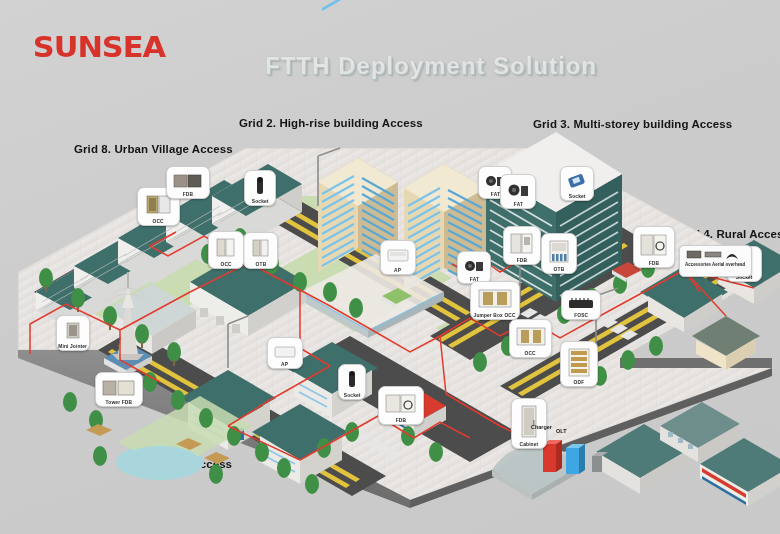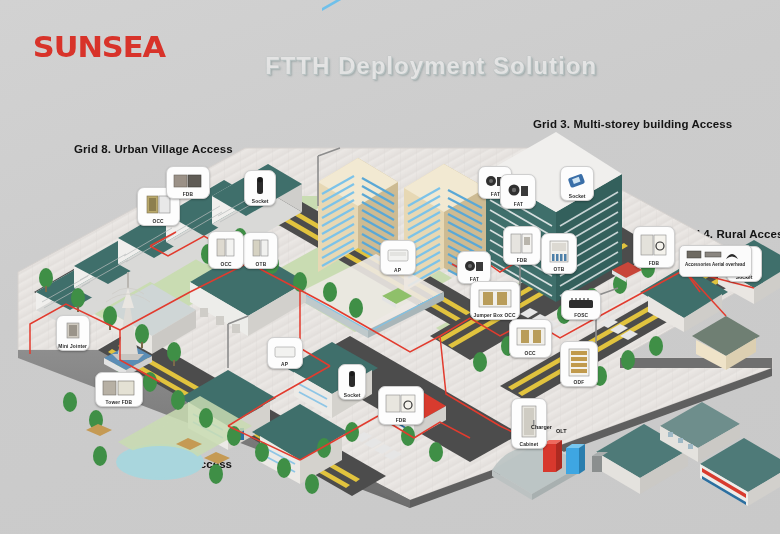--- a/index.html
+++ b/index.html
@@ -57,20 +57,21 @@
 </head>
 <body>
 
 <div id="stage">
 
   <div class="logo">SUNSEA</div>
   <div class="title">FTTH Deployment Solution</div>
   <div class="title-refl">FTTH Deployment Solution</div>
 
   <div class="grid-label" id="gl0">Grid 8. Urban Village Access</div>
+  <div class="grid-label" id="gl1">Grid 2. High-rise building Access</div>
   <div class="grid-label" id="gl2">Grid 3. Multi-storey building Access</div>
   <div class="grid-label" id="gl3">Grid 4. Rural Access</div>
   <div class="grid-label" id="gl4">Grid 5. Villa Access</div>
   <div class="co-label">CO</div>
 
   <div class="scene">
   <svg width="780" height="412" viewBox="0 0 780 412" xmlns="http://www.w3.org/2000/svg">
     <defs>
       <linearGradient id="gterr" x1="0" y1="0" x2="0" y2="1">
         <stop offset="0" stop-color="#edeae7"></stop>

